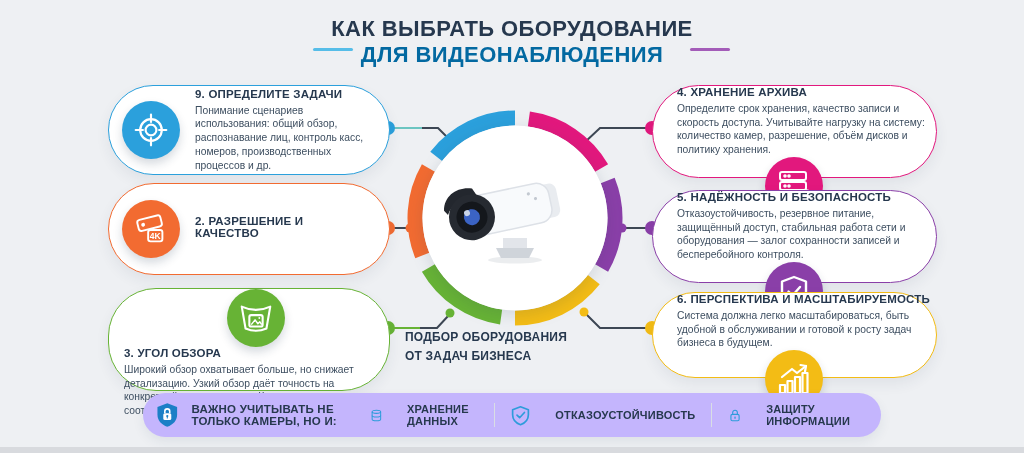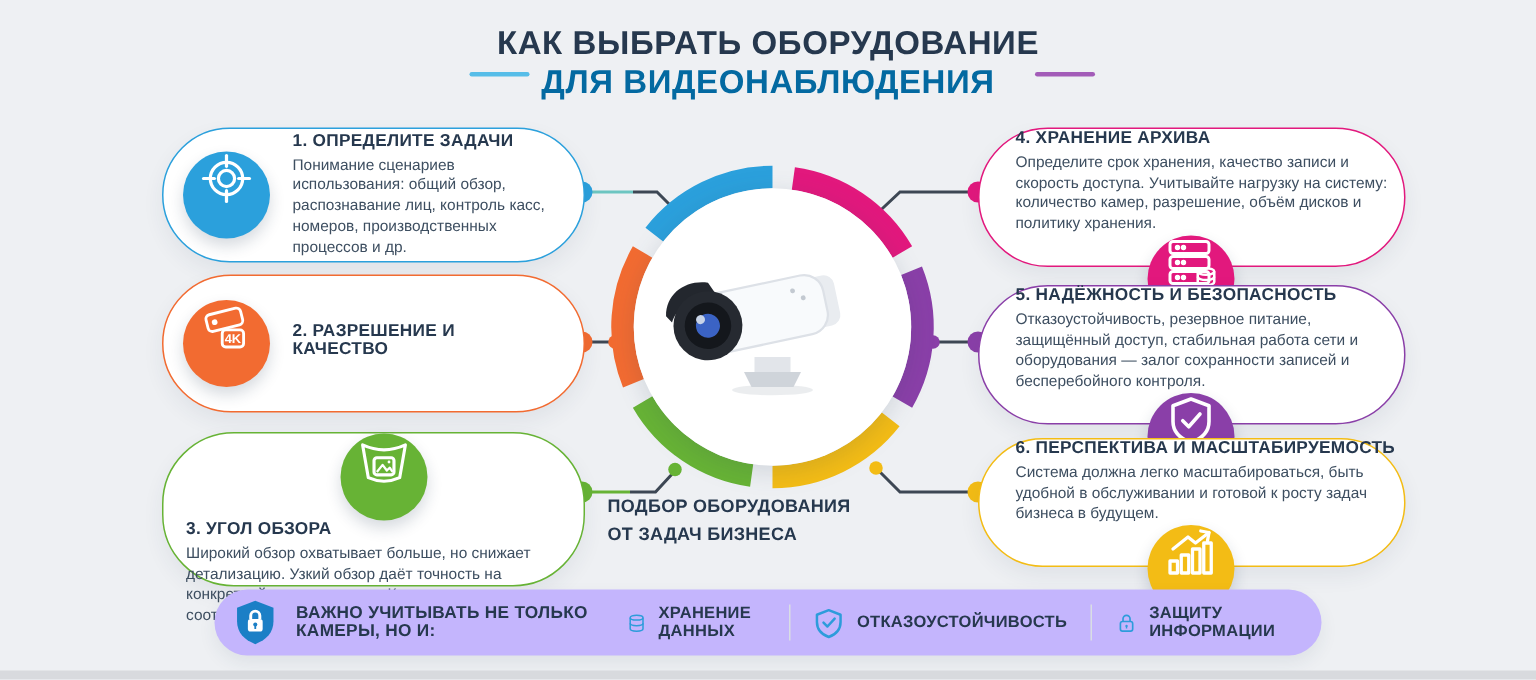--- a/index.html
+++ b/index.html
@@ -23,21 +23,21 @@
   .card{
     position:absolute;background:#fff;border-radius:48px;
     display:flex;align-items:center;
     box-shadow:0 6px 14px rgba(40,60,90,.07);
   }
   .card .txt{flex:1;}
   .card h3{margin:0 0 4px 0;font-size:11.5px;font-weight:bold;letter-spacing:.2px;color:#26384e;}
   .card p{margin:0;font-size:10.3px;line-height:1.33;color:#3d4e60;}
   .icon-circle{
     width:58px;height:58px;border-radius:50%;flex:0 0 58px;
-    display:flex;justify-content:center;
+    display:flex;align-items:center;justify-content:center;
     box-shadow:0 5px 10px rgba(30,50,80,.18);
   }
   .card-left{left:108px;width:280px;}
   .card-left .icon-circle{margin-left:13px;}
   .card-left .txt{margin-left:15px;margin-right:22px;}
   .card-right{left:652px;width:283px;flex-direction:column;}
   .card-right .txt{margin-left:24px;}
   .card-right .icon-circle{margin-left:12px;margin-right:13px;}
 
   .c1{top:85px;height:88px;border:1.5px solid #2ba0dc;}
@@ -59,21 +59,21 @@
   .connectors{position:absolute;left:0;top:0;width:1024px;height:453px;pointer-events:none;}
 
   
   .footer-bar{
     position:absolute;left:143px;top:393px;width:738px;height:44px;
     background:#c4b5fd;border-radius:22px;box-shadow:0 5px 12px rgba(40,60,90,.08);
     display:flex;align-items:center;padding:0 24px 0 12px;box-sizing:border-box;
   }
   .footer-label{font-size:11.5px;font-weight:bold;letter-spacing:.2px;margin-left:12px;color:#26384e;}
   .footer-items{display:flex;align-items:center;margin-left:auto;}
-  .footer-item{display:flex;align-items:center;gap:8px;font-size:11px;font-weight:bold;color:#26384e;letter-spacing:.2px;}
+  .footer-item{display:flex;align-items:center;gap:24px;font-size:11px;font-weight:bold;color:#26384e;letter-spacing:.2px;}
   .f-divider{width:1px;height:24px;background:#d9dee4;margin:0 16px;}
 </style>
 </head>
 <body>
 
 <div class="stage">
 
   <div class="title-wrap">
     <div class="title-line1">КАК ВЫБРАТЬ ОБОРУДОВАНИЕ</div>
     <div class="title-line2">ДЛЯ ВИДЕОНАБЛЮДЕНИЯ</div>
@@ -148,21 +148,21 @@
       <svg width="36" height="36" viewBox="-20 -20 40 40" fill="none" stroke="#fff" stroke-width="2.4" stroke-linecap="round">
         <circle r="12"></circle>
           <circle r="6"></circle>
         <line x1="0" y1="-17" x2="0" y2="-9"></line>
           <line x1="0" y1="9" x2="0" y2="17"></line>
         <line x1="-17" y1="0" x2="-9" y2="0"></line>
           <line x1="9" y1="0" x2="17" y2="0"></line>
       </svg>
     </div>
     <div class="txt">
-      <h3>1. ОПРЕДЕЛИТЕ ЗАДАЧИ</h3>
+      <h3>9. ОПРЕДЕЛИТЕ ЗАДАЧИ</h3>
       <p>Понимание сценариев использования: общий обзор, распознавание лиц, контроль касс, номеров, производственных процессов и др.</p>
     </div>
   </div>
 
   <div class="card card-left c2">
     <div class="icon-circle bg-orange">
       <svg width="38" height="38" viewBox="0 0 40 40" fill="none" stroke="#fff" stroke-width="2" stroke-linejoin="round">
         <g transform="rotate(-14 18 14)">
           <rect x="6" y="8" width="25" height="12" rx="3"></rect>
           <circle cx="11.5" cy="14" r="2" fill="#fff" stroke="none"></circle>

